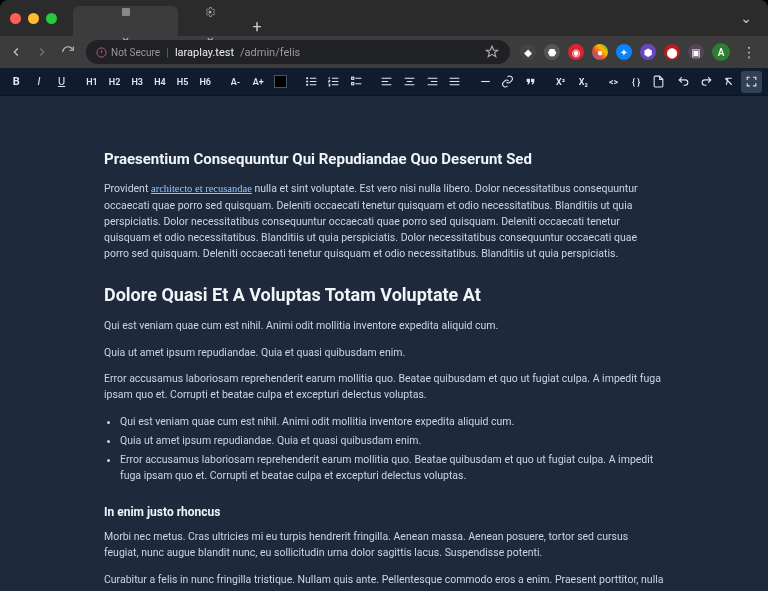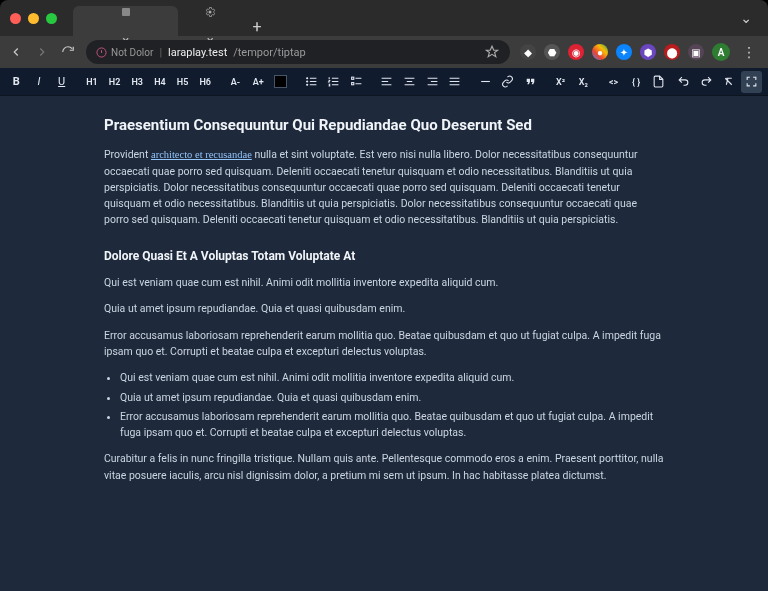--- a/index.html
+++ b/index.html
@@ -40,24 +40,24 @@
   .app { background:#1e293b; height: calc(591px - 68px); display:flex; flex-direction:column; }
   .toolbar { height:28px; background:#111b2e; display:flex; align-items:center; padding:0 6px; gap:2px; border-bottom:1px solid #0d1420; }
   .tbtn { width:22px; height:22px; display:inline-flex; align-items:center; justify-content:center; color:#e2e8f0; font-size:11px; border-radius:3px; }
   .tbtn svg { width:13px; height:13px; }
   .tbtxt { font-size:9px; font-weight:600; }
   .tsep { width:6px; }
   .swatch { width:13px; height:13px; border:1px solid #475569; }
   .spacer { flex:1; }
   .tbtn.lit { background:#334155; }
 
-  .editor { flex:1; overflow:auto; padding: 18px 0 25px; color:#e2e8f0; }
+  .editor { flex:1; overflow:auto; padding: 18px 0 25px; color:#e2e8f0;margin-top:34px; }
   .content { max-width: 560px; margin: 0 auto; font-size:10.5px; line-height:1.55; }
   .content h2 { font-size:15px; font-weight:700; margin:0 0 10px; color:#f1f5f9; }
-  .content h2.h2b { font-size:12px; margin-top:18px; }
+  .content h2.h2b { font-size:18px; margin-top:18px; }
   .content h3 { font-size:12px; font-weight:700; margin:18px 0 8px; color:#f1f5f9; }
   .content p { margin:0 0 10px; color:#cbd5e1; }
   .content a { color:#93c5fd; text-decoration:underline;font-family:Liberation Serif, serif; }
   .content ul { margin:0 0 10px 16px; color:#cbd5e1; }
   .content li { margin-bottom:3px; }
 </style>
 </head>
 <body>
 
 <div class="titlebar">
@@ -106,25 +106,25 @@
       <svg viewBox="0 0 24 24" fill="none" stroke="currentColor" stroke-width="2">
         <path d="M3 12a9 9 0 019-9 9 9 0 017 3.3M21 3v6h-6"></path>
       </svg>
     </span>
   <div class="addr">
     <span class="sec">
       <svg width="11" height="11" viewBox="0 0 24 24" fill="none" stroke="#c58" stroke-width="2">
           <circle cx="12" cy="12" r="10"></circle>
           <path d="M12 7v6M12 17h.01"></path>
         </svg>
-      <span>Not Dolor</span>
+      <span>Not Secure</span>
     </span>
     <span class="divider">|</span>
     <span class="host">laraplay.test</span>
-      <span class="path">/tempor/tiptap</span>
+      <span class="path">/admin/felis</span>
     <span class="spacer"></span>
     <span class="navbtn">
         <svg viewBox="0 0 24 24" fill="none" stroke="#aaa" stroke-width="2">
           <path d="M12 2l3 7h7l-5.5 4 2 7L12 16l-6.5 4 2-7L2 9h7z"></path>
         </svg>
       </span>
   </div>
   <div class="exticons">
     <span class="ext" style="background:#444">◆</span>
     <span class="ext" style="background:#555">⬣</span>
@@ -260,16 +260,18 @@
       </p>
       <h2 class="h2b">Dolore Quasi Et A Voluptas Totam Voluptate At</h2>
       <p>Qui est veniam quae cum est nihil. Animi odit mollitia inventore expedita aliquid cum.</p>
       <p>Quia ut amet ipsum repudiandae. Quia et quasi quibusdam enim.</p>
       <p>Error accusamus laboriosam reprehenderit earum mollitia quo. Beatae quibusdam et quo ut fugiat culpa. A impedit fuga ipsam quo et. Corrupti et beatae culpa et excepturi delectus voluptas.</p>
       <ul>
         <li>Qui est veniam quae cum est nihil. Animi odit mollitia inventore expedita aliquid cum.</li>
         <li>Quia ut amet ipsum repudiandae. Quia et quasi quibusdam enim.</li>
         <li>Error accusamus laboriosam reprehenderit earum mollitia quo. Beatae quibusdam et quo ut fugiat culpa. A impedit fuga ipsam quo et. Corrupti et beatae culpa et excepturi delectus voluptas.</li>
       </ul>
+      <h3>In enim justo rhoncus</h3>
+      <p>Morbi nec metus. Cras ultricies mi eu turpis hendrerit fringilla. Aenean massa. Aenean posuere, tortor sed cursus feugiat, nunc augue blandit nunc, eu sollicitudin urna dolor sagittis lacus. Suspendisse potenti.</p>
       <p>Curabitur a felis in nunc fringilla tristique. Nullam quis ante. Pellentesque commodo eros a enim. Praesent porttitor, nulla vitae posuere iaculis, arcu nisl dignissim dolor, a pretium mi sem ut ipsum. In hac habitasse platea dictumst.</p>
     </div>
   </div>
 </div>
 
 </body></html>

